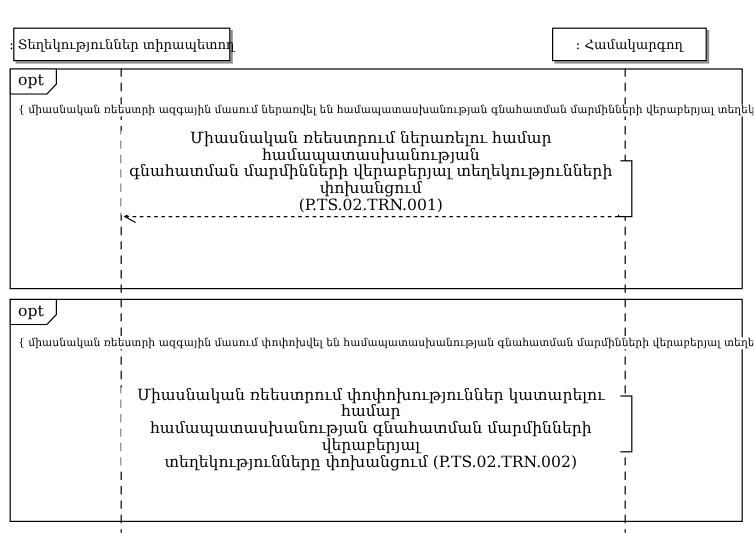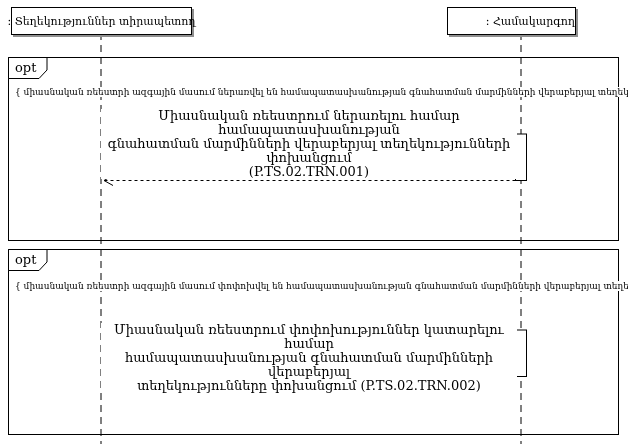--- a/index.html
+++ b/index.html
@@ -10,24 +10,24 @@
     font-family:"DejaVu Serif","DejaVu Sans",serif;
     color:#000;
     overflow:hidden;
   }
   .layer-svg{position:absolute;left:0;top:0;z-index:1;}
   .actor-box{
     position:absolute;z-index:5;
     background:#ffffff;border:1px solid #000;
     box-shadow:2px 2px 0 #8f8f8f;
     display:flex;align-items:center;justify-content:center;
-    font-size:11px;white-space:nowrap;
+    font-size:11px;white-space:nowrap;margin-top:16px;
   }
   .actor-left{left:11px;top:7px;width:179px;height:26px;}
-  .actor-right{left:447px;top:7px;width:127px;height:26px;justify-content:flex-end;}
+  .actor-right{left:460px;top:7px;width:127px;height:26px;}
   .opt-frame{
     position:absolute;left:8px;width:609px;z-index:2;
     border:1px solid #000;background:transparent;
   }
   .opt-frame-1{top:57px;height:182px;}
   .opt-frame-2{top:249px;height:184px;}
   .opt-tab{position:absolute;left:-1px;top:-1px;width:40px;height:34px;z-index:3;}
   .opt-tab svg{position:absolute;left:0;top:0;}
   .opt-tab .opt-text{
     position:absolute;left:7px;top:1px;z-index:4;

